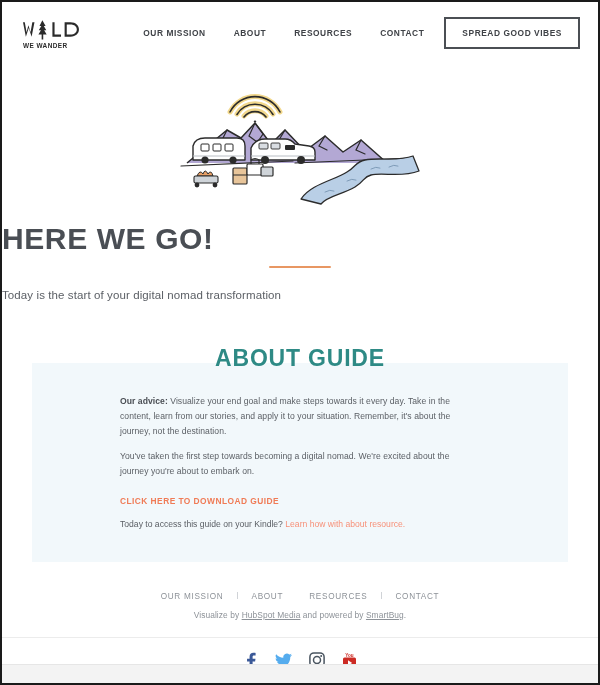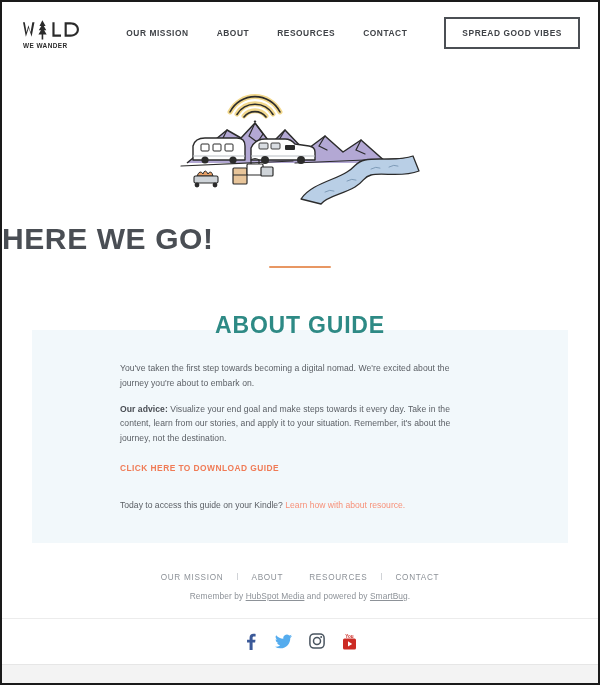--- a/index.html
+++ b/index.html
@@ -51,21 +51,21 @@
   .nav-link {
     font-size: 8.4px;
     font-weight: bold;
     letter-spacing: 0.55px;
     color: #3f4247;
     text-decoration: none;
     padding: 0 14px;
     white-space: nowrap;
   }
   .cta-btn {
-    margin-left: 23px;
+    margin-left: 6px;
     border: 2px solid #4b4f54;
     color: #3f4247;
     font-size: 8.4px;
     font-weight: bold;
     letter-spacing: 0.55px;
     padding: 9px 16px;
     white-space: nowrap;
     background: #fff;
     cursor: pointer;
     font-family: "Liberation Sans", sans-serif;
@@ -133,21 +133,21 @@
     letter-spacing: 0.05px;
   }
   .guide-p b { color: #4a4e54; }
   .guide-cta {
     display: inline-block;
     font-size: 8.4px;
     font-weight: bold;
     letter-spacing: 0.45px;
     color: #f07b56;
     text-decoration: none;
-    margin: 5px 0 25px 0;
+    margin: 5px 0 11px 0;
   }
   .guide-kindle {
     font-size: 8.6px;
     color: #5c6066;
     margin: 0;
     line-height: 1.72;
   }
   .guide-kindle a {
     color: #f79179;
     text-decoration: none;
@@ -324,47 +324,48 @@
         <rect x="58" y="100" width="14" height="16" rx="1" fill="#e8c59a" stroke="#2b2b2b" stroke-width="1.2"></rect>
         <path d="M58 107 l14 0" stroke="#2b2b2b" stroke-width="1"></path>
         <rect x="72" y="96" width="16" height="11" rx="1" fill="#ffffff" stroke="#2b2b2b" stroke-width="1.2"></rect>
         <path d="M76 96 l0 -4 q4 -3 8 0 l0 4" fill="none" stroke="#2b2b2b" stroke-width="1.2"></path>
         <rect x="86" y="99" width="12" height="9" rx="1" fill="#cfd4d9" stroke="#2b2b2b" stroke-width="1.2"></rect>
       </g>
     </svg>
 
     <h1 class="hero-title">HERE WE GO!</h1>
     <div class="hero-rule"></div>
+    <p class="hero-sub">Today is the start of your digital nomad transformation</p>
   </div>
 
   <div class="guide-wrap">
     <div class="guide-panel">
       <h2 class="guide-title">ABOUT GUIDE</h2>
 
+      <p class="guide-p"><b>Our advice:</b><span> Visualize your end goal and make steps towards it every day. Take in the content, learn from our stories, and apply it to your situation. Remember, it's about the journey, not the destination.</span></p>
+
       <p class="guide-p">You've taken the first step towards becoming a digital nomad. We're excited about the journey you're about to embark on.</p>
-
-      <p class="guide-p"><b>Our advice:</b><span> Visualize your end goal and make steps towards it every day. Take in the content, learn from our stories, and apply it to your situation. Remember, it's about the journey, not the destination.</span></p>
 
       <a class="guide-cta" href="#">CLICK HERE TO DOWNLOAD GUIDE</a>
 
       <p class="guide-kindle"><span>Today to access this guide on your Kindle? </span><a href="#">Learn how with about resource.</a></p>
     </div>
   </div>
 
   <div class="footer">
     <div class="footer-nav">
       <a class="footer-link" href="#">OUR MISSION</a>
       <span class="footer-sep">|</span>
       <a class="footer-link" href="#">ABOUT</a>
       <a class="footer-link" href="#">RESOURCES</a>
       <span class="footer-sep">|</span>
       <a class="footer-link" href="#">CONTACT</a>
     </div>
 
-    <div class="footer-credit"><span>Remember by </span><a href="#">HubSpot Media</a><span> and powered by </span><a href="#">SmartBug</a><span>.</span></div>
+    <div class="footer-credit"><span>Visualize by </span><a href="#">HubSpot Media</a><span> and powered by </span><a href="#">SmartBug</a><span>.</span></div>
 
     <div class="footer-divider"></div>
 
     <div class="social">
       <a href="#">
         <svg width="15" height="17" viewBox="0 0 15 17">
           <path d="M9.6 17 V9.6 h2.5 l0.4 -2.9 H9.6 V4.9 c0 -0.85 0.23 -1.42 1.45 -1.42 h1.55 V0.9 C12.33 0.86 11.41 0.78 10.34 0.78 c-2.24 0 -3.77 1.37 -3.77 3.88 V6.7 H4.05 V9.6 h2.52 V17 z" fill="#3b5998"></path>
         </svg>
       </a>
       <a href="#">

